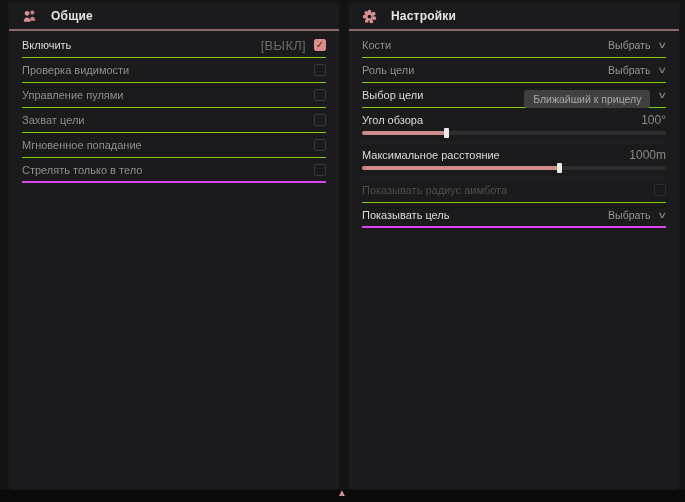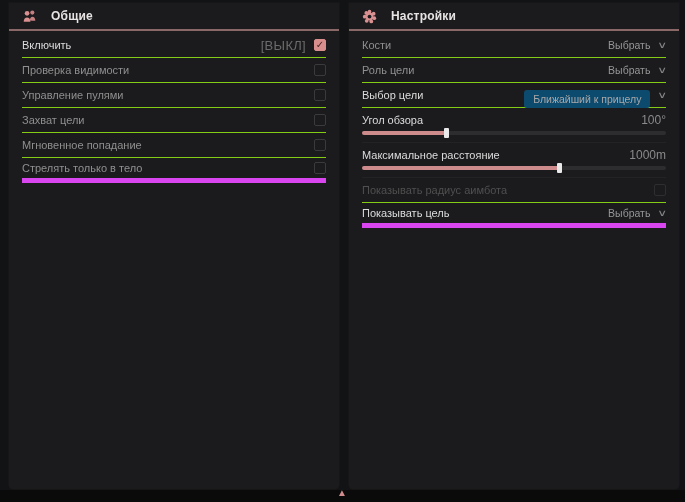--- a/index.html
+++ b/index.html
@@ -14,38 +14,38 @@
   .panel.right { left:349px; }
 
   .panel-header { display:flex; align-items:center; gap:14px; height:26px; padding:0 13px; }
   .panel-title { font-size:12px; font-weight:bold; color:#e8e4e4; letter-spacing:.2px; }
   .header-divider { height:2px; background:#8a6868; }
 
   .panel-body { padding:2px 13px 0 13px; }
 
   .row { display:flex; align-items:center; justify-content:space-between;
     height:25px; border-bottom:1px solid #84cc16; }
-  .row:last-child { border-bottom:5px solid #d946ef; }
+  .row:last-child { border-bottom:2px solid #d946ef; }
   .row-label { font-size:11px; color:#8f8f90; }
   .row-label.bright { color:#dcdcdd; }
   .row-label.disabled { color:#4f4f50; }
   .row-right { display:flex; align-items:center; gap:8px; }
 
   .hotkey { font-size:13px; color:#6b6b6c; letter-spacing:.3px; }
 
   .checkbox { width:12px; height:12px; border:1px solid #3a3a3c; border-radius:2px;
     background:transparent; display:flex; align-items:center; justify-content:center; }
   .checkbox.checked { background:#d78e8d; border-color:#d78e8d; }
   .checkbox.dim { border-color:#2e2e30; }
   .checkbox .check { font-size:10px; line-height:1; color:#4b2424; font-weight:bold;
     transform:translateY(-0.5px); }
 
   .dropdown { display:flex; align-items:center; gap:9px; cursor:default;padding-left:23px; }
   .dropdown-value { font-size:10.5px; color:#969697; }
-  .dropdown-value.boxed { background:#0c4a6e; border-radius:3px; padding:3px 9px; color:#a8a8a9;margin-top:8px; }
+  .dropdown-value.boxed { background:#404040; border-radius:3px; padding:3px 9px; color:#a8a8a9;margin-top:8px; }
   .chevron { font-size:9px; color:#848485; transform:scaleX(1.5); }
 
   .slider-row { padding:4px 0 3px 0; border-bottom:1px solid #232325; }
   .slider-top { display:flex; align-items:center; justify-content:space-between; height:16px; }
   .slider-value { font-size:12px; color:#8a8a8b; }
   .slider-track { position:relative; height:4px; background:#2d2d2f; border-radius:2px; margin:3px 0 4px 0; }
   .slider-fill { position:relative; height:4px; background:#cd8b8b; border-radius:2px; }
   .slider-thumb { position:absolute; right:-2px; top:-3px; width:5px; height:10px;
     background:#e9e9ea; border-radius:1px; }
 

